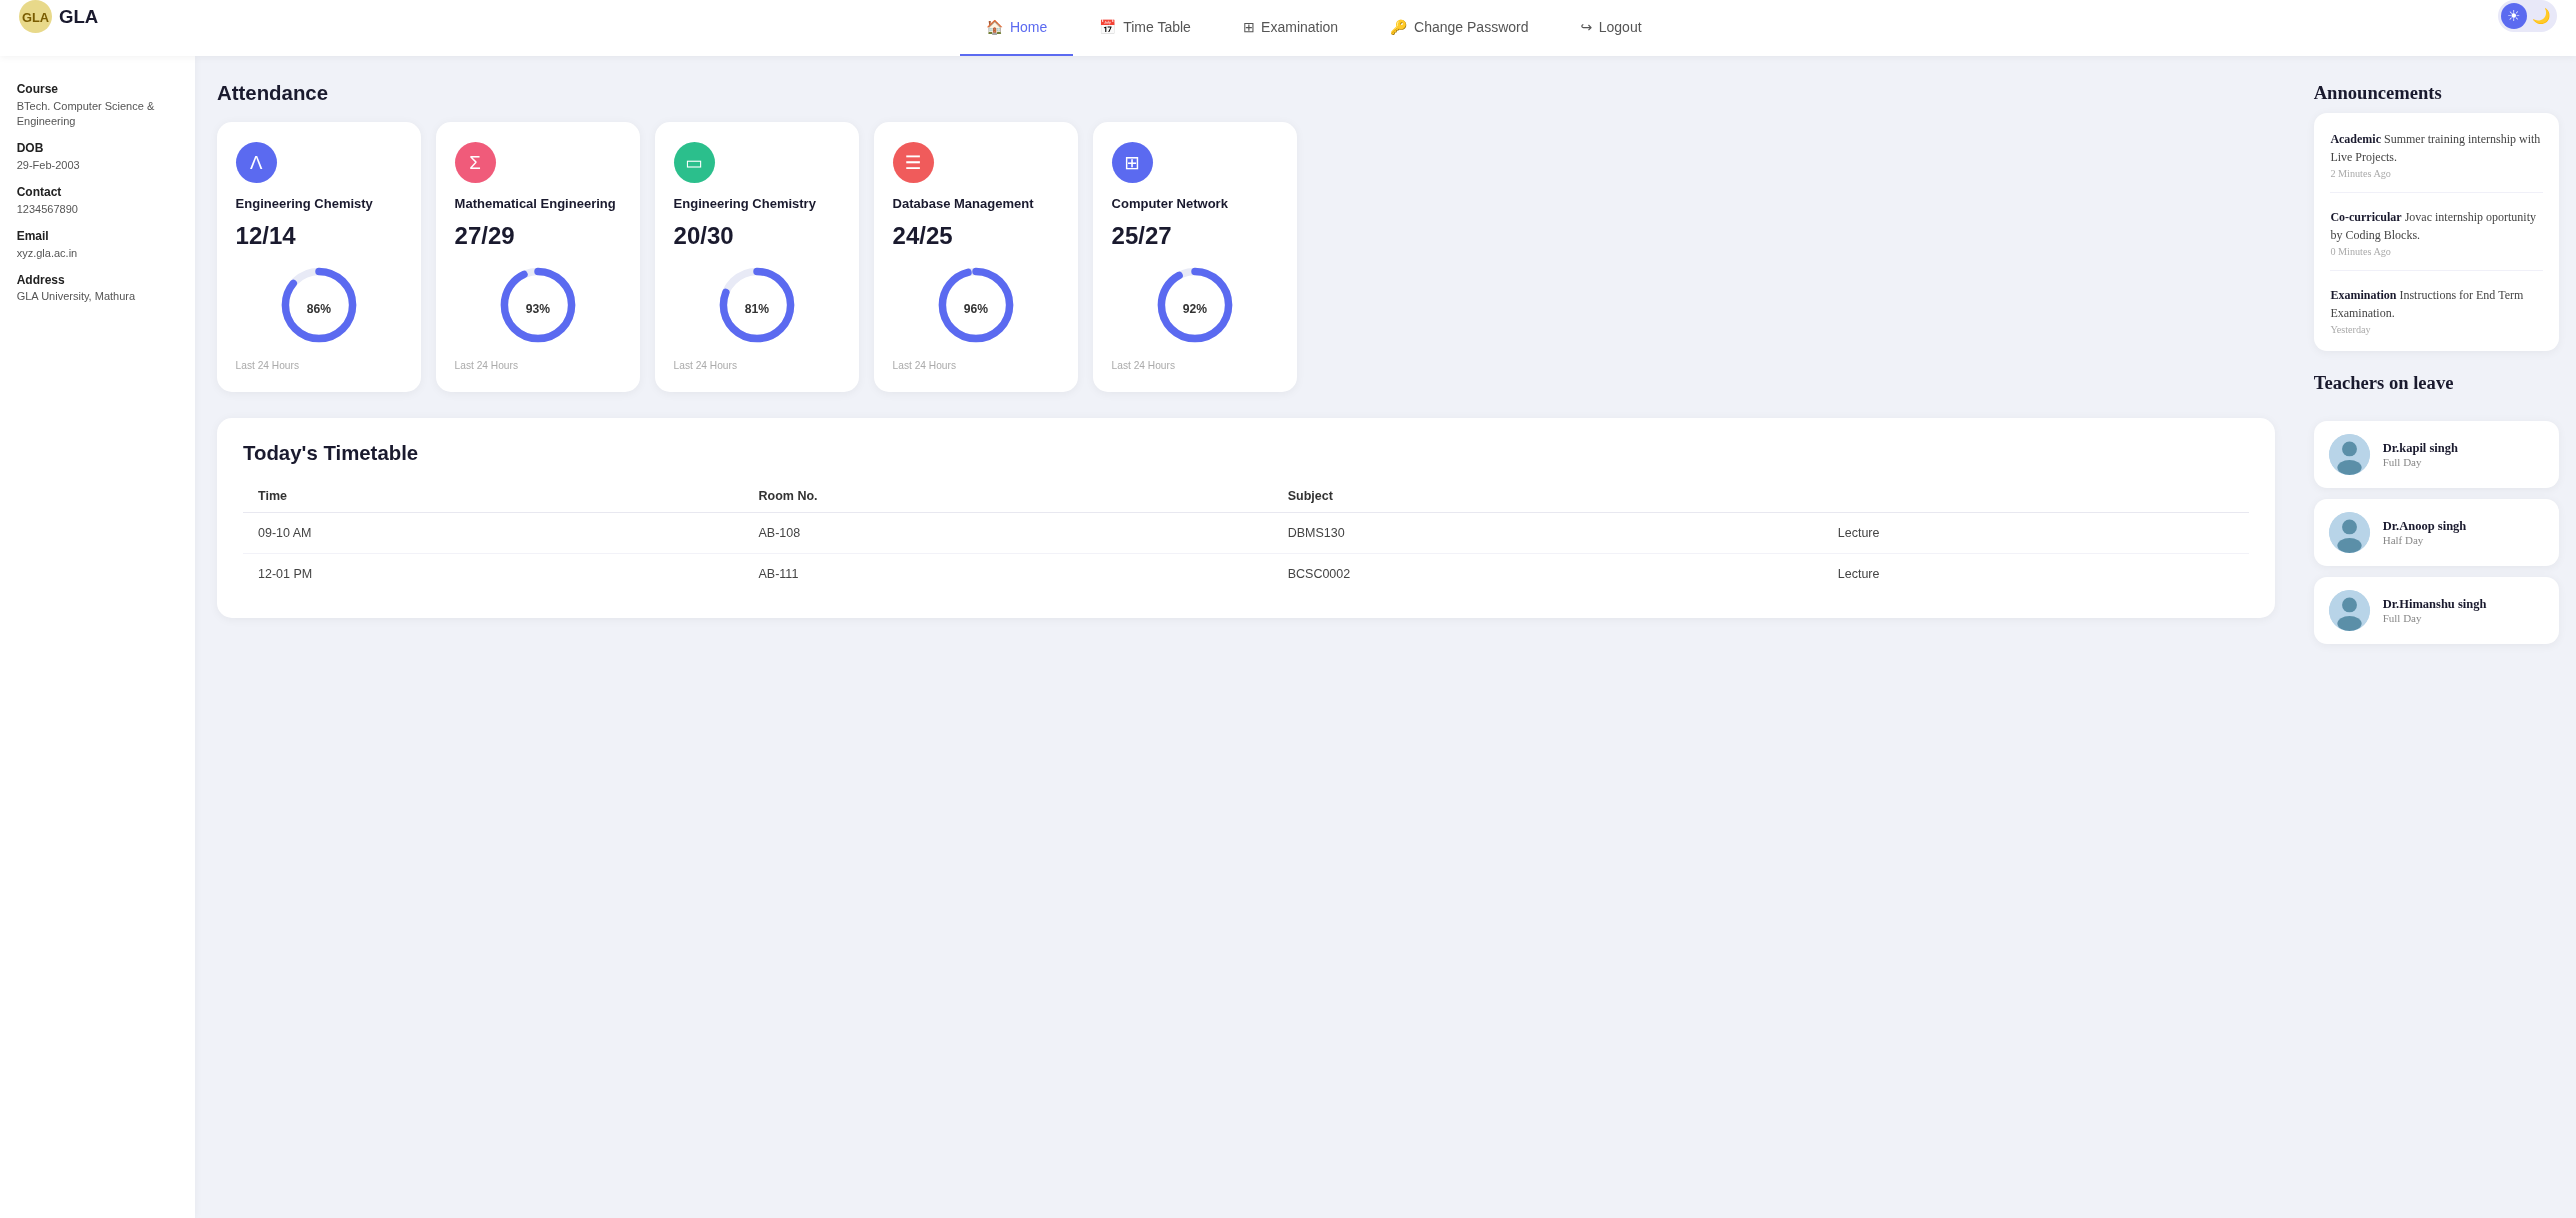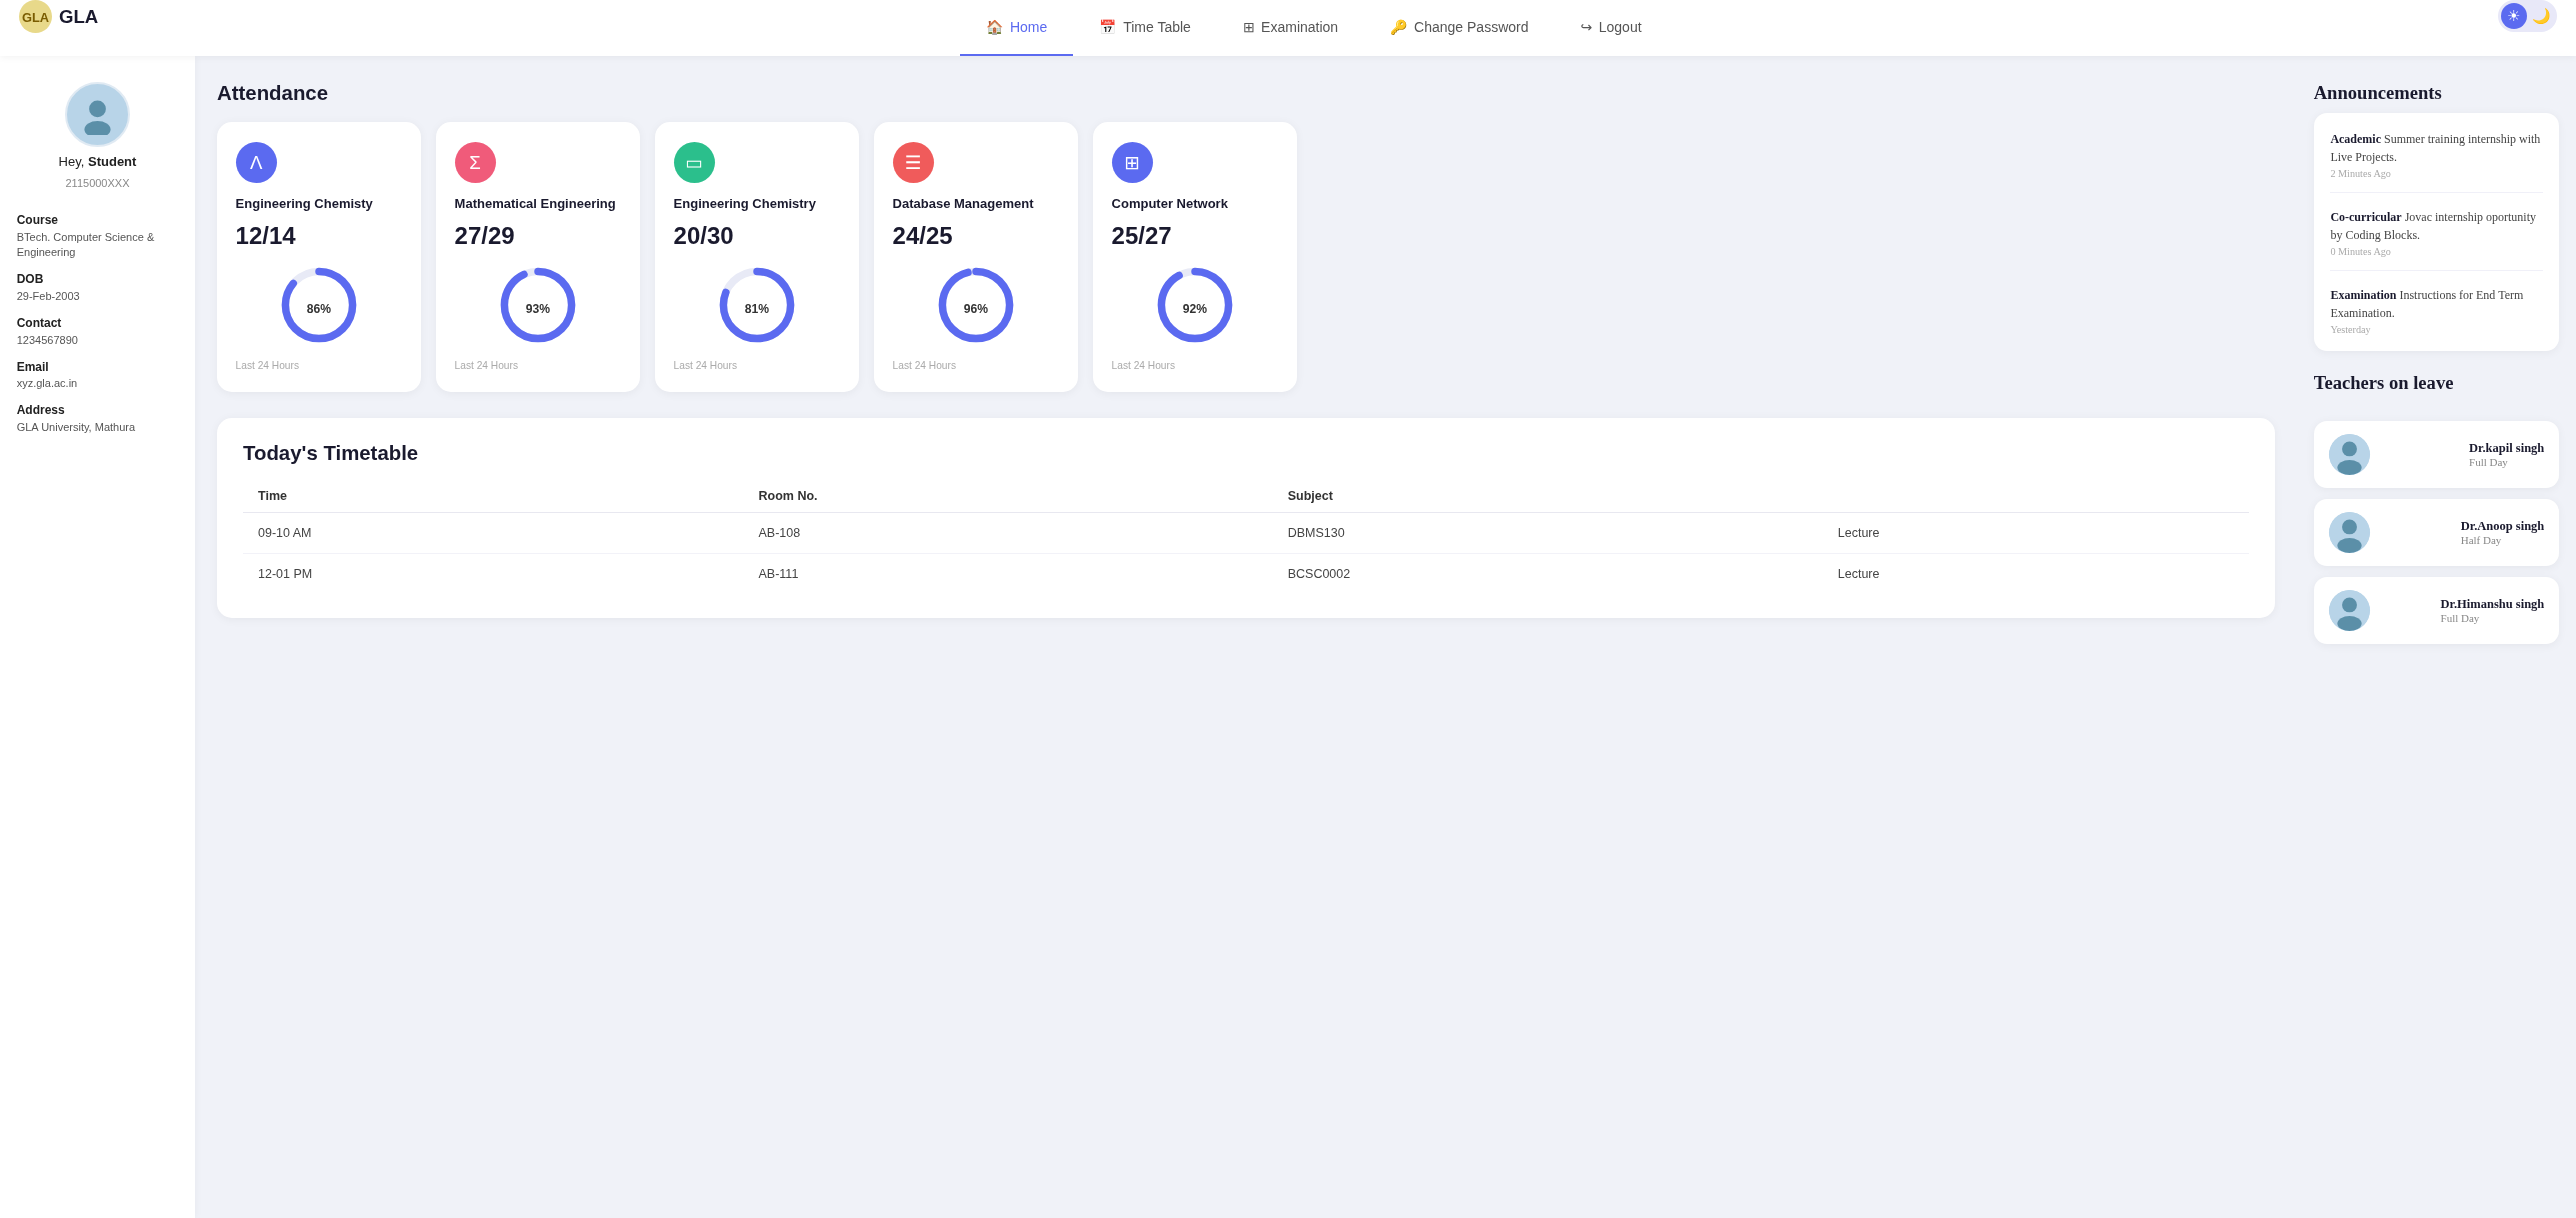--- a/index.html
+++ b/index.html
@@ -339,21 +339,20 @@
       gap: 11px;
     }
     .tol-card {
       background: #fff;
       border-radius: 13px;
       padding: 13px 15px;
       display: flex;
       align-items: center;
       gap: 13px;
       box-shadow: 0 1.9px 9.3px rgba(0,0,0,0.05);
-      justify-content: space-between;
     }
     .tol-avatar {
       width: 41px;
       height: 41px;
       border-radius: 50%;
       background: #b8d4e8;
       display: flex;
       align-items: center;
       justify-content: center;
       overflow: hidden;
@@ -416,32 +415,20 @@
       <div class="theme-btn">
         <span>🌙</span>
       </div>
     </div>
   </div>
 </nav>
 
 <div class="main-layout">
 
   <aside class="sidebar">
-    <div class="avatar-section">
-      <div class="avatar-circle">
-        <svg viewBox="0 0 44 44" fill="none">
-          <circle cx="22" cy="16" r="9" fill="#5b8fa8"></circle>
-          <ellipse cx="22" cy="38" rx="14" ry="9" fill="#5b8fa8"></ellipse>
-        </svg>
-      </div>
-      <div>
-        <span>Hey, </span><strong>Student</strong>
-      </div>
-      <div class="student-id">2115000XXX</div>
-    </div>
 
     <div class="sidebar-info">
       <div class="info-group">
         <label>Course</label>
         <span>BTech. Computer Science &amp; Engineering</span>
       </div>
       <div class="info-group">
         <label>DOB</label>
         <span>29-Feb-2003</span>
       </div>

